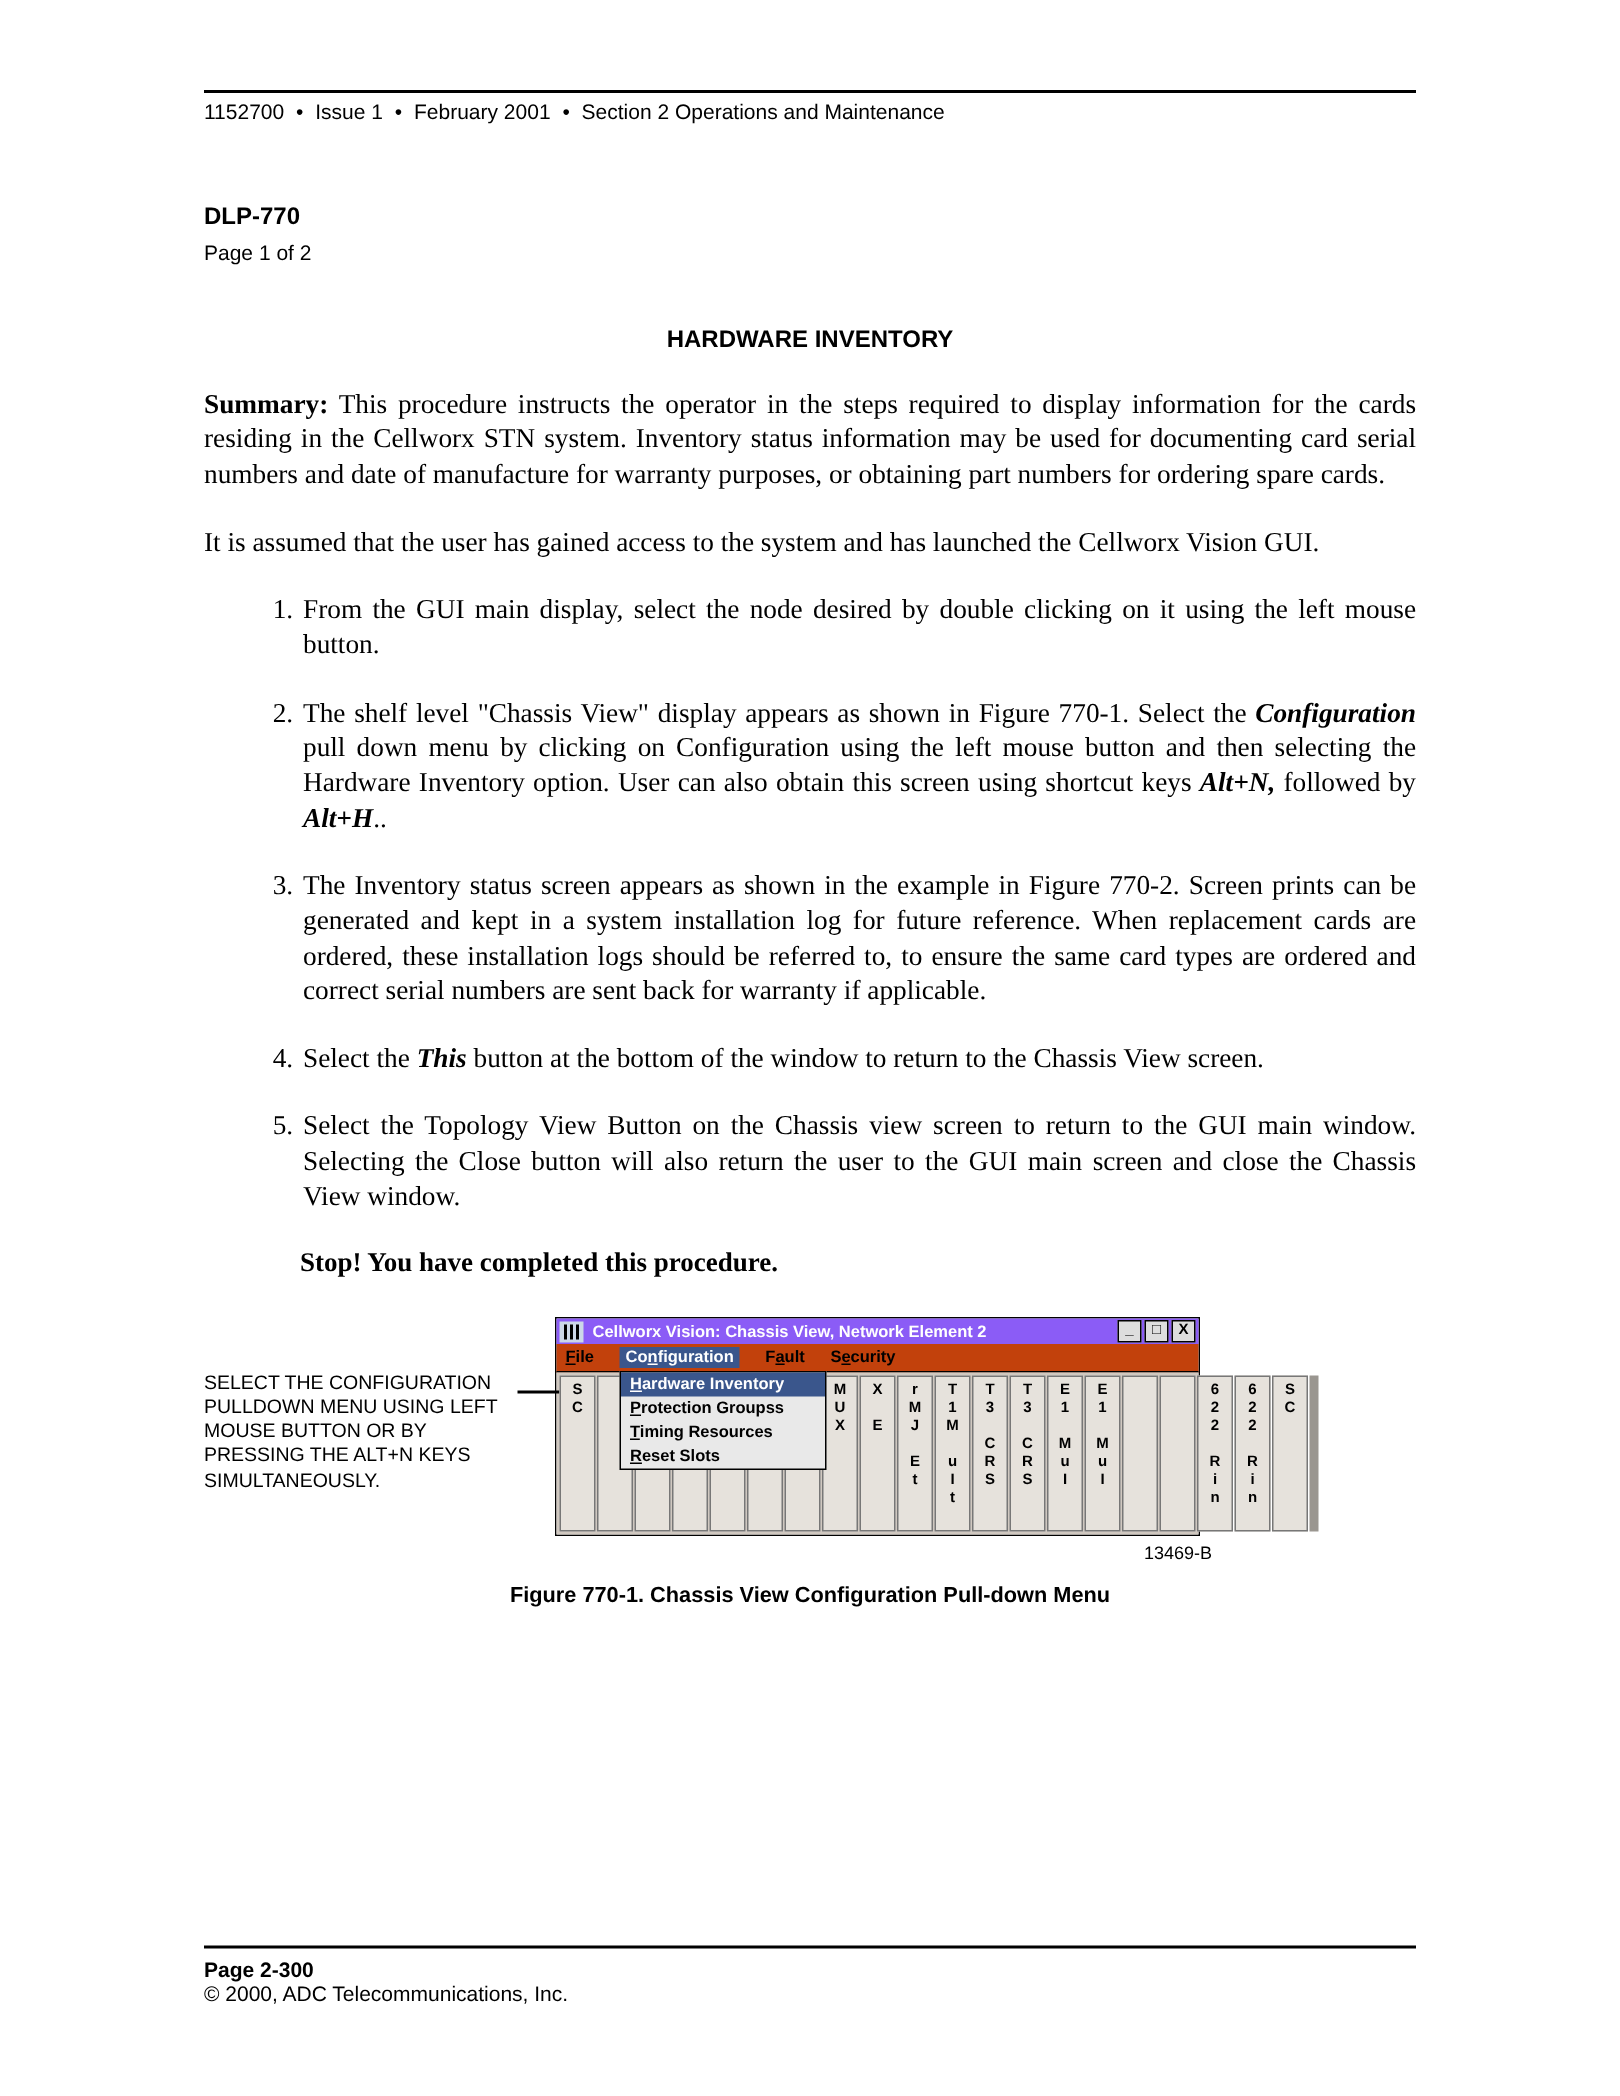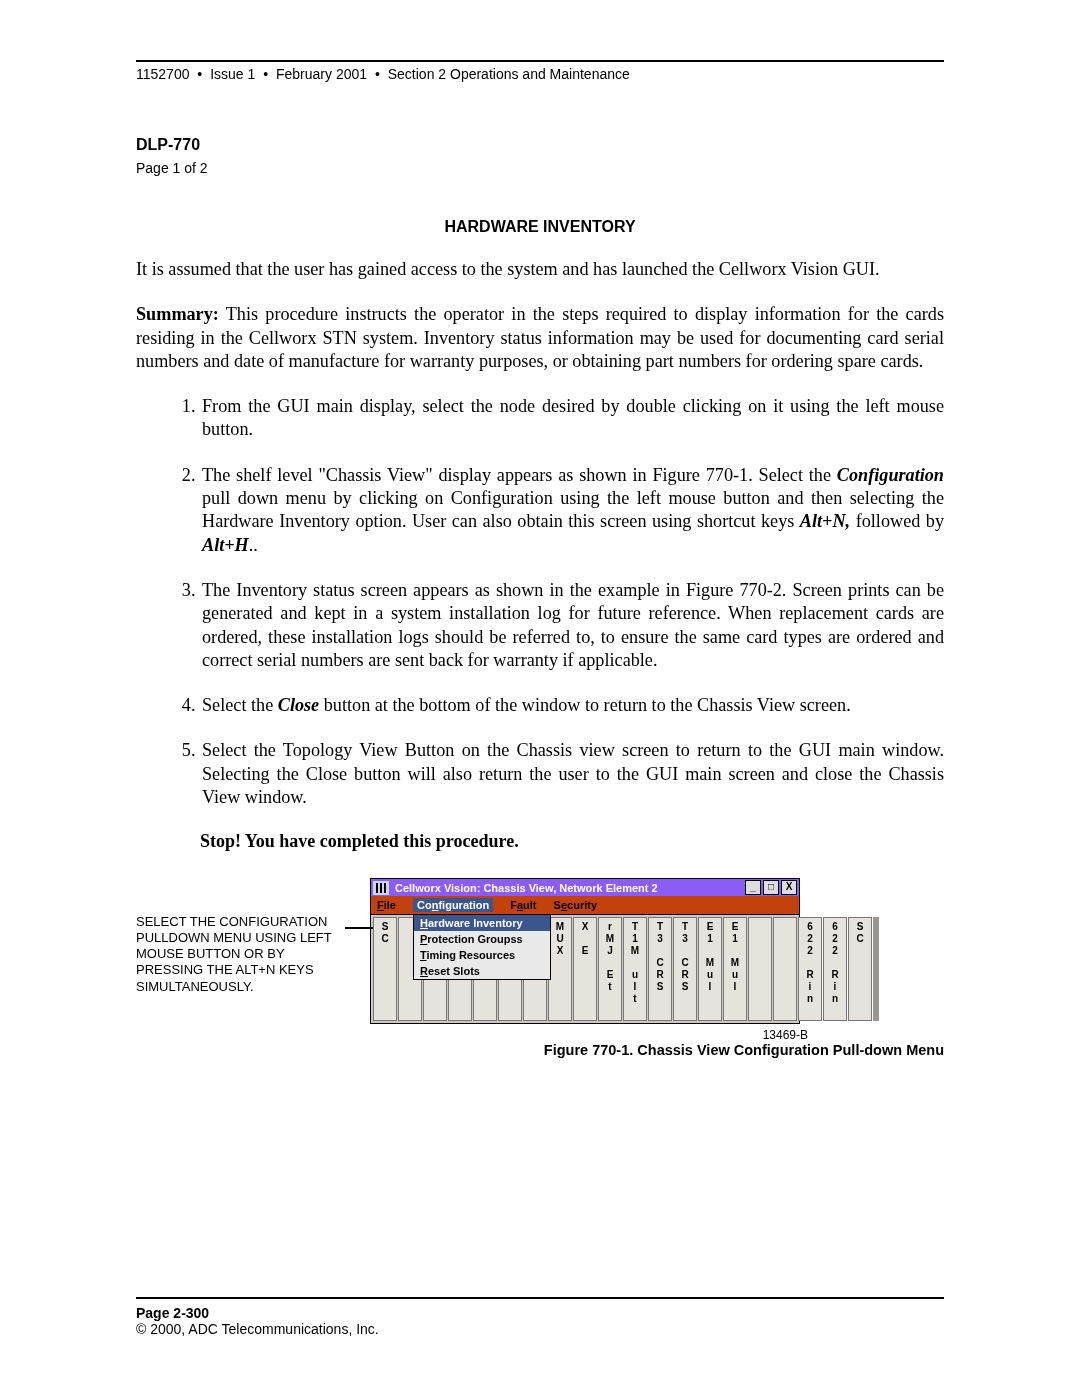--- a/index.html
+++ b/index.html
@@ -203,21 +203,22 @@
     font-family: Arial, Helvetica, sans-serif;
     font-size: 12px;
     text-align: right;
     margin-top: 4px;
     margin-right: 136px;
   }
   .figure-caption {
     font-family: Arial, Helvetica, sans-serif;
     font-weight: bold;
     font-size: 14.5px;
-    text-align: right;
+    text-align: center;
+    margin-top: 14px;
   }
 
   .footer {
     position: absolute;
     bottom: 60px;
     left: 136px;
     font-family: Arial, Helvetica, sans-serif;
     font-size: 14px;
   }
   .footer .pg { font-weight: bold; }
@@ -244,34 +245,34 @@
     <span>Section 2 Operations and Maintenance</span>
   </div>
 
   <div class="dlp-block">
     <div class="dlp-code">DLP-770</div>
     <div class="page-of">Page 1 of 2</div>
   </div>
 
   <div class="title">HARDWARE INVENTORY</div>
 
-  <div class="para">It is assumed that the user has gained access to the system and has launched the Cellworx Vision GUI.</div>
-
   <div class="para">
     <span class="summary-label">Summary:</span><span> This procedure instructs the operator in the steps required to display information for the cards residing in the Cellworx STN system. Inventory status information may be used for documenting card serial numbers and date of manufacture for warranty purposes, or obtaining part numbers for ordering spare cards.</span>
   </div>
+
+  <div class="para">It is assumed that the user has gained access to the system and has launched the Cellworx Vision GUI.</div>
 
   <ol class="steps">
     <li>From the GUI main display, select the node desired by double clicking on it using the left mouse button.</li>
     <li>
       <span>The shelf level "Chassis View" display appears as shown in Figure 770-1. Select the </span><span class="bi">Configuration</span><span> pull down menu by clicking on Configuration using the left mouse button and then selecting the Hardware Inventory option. User can also obtain this screen using shortcut keys </span><span class="bi">Alt+N,</span><span> followed by </span><span class="bi">Alt+H</span><span>..</span>
     </li>
     <li>The Inventory status screen appears as shown in the example in Figure 770-2. Screen prints can be generated and kept in a system installation log for future reference. When replacement cards are ordered, these installation logs should be referred to, to ensure the same card types are ordered and correct serial numbers are sent back for warranty if applicable.</li>
     <li>
-      <span>Select the </span><span class="bi">Close</span><span>  button at the bottom of the window to return to the Chassis View screen.</span>
+      <span>Select the </span><span class="bi">This</span><span>  button at the bottom of the window to return to the Chassis View screen.</span>
     </li>
     <li>Select the Topology View Button on the Chassis view screen to return to the GUI main window. Selecting the Close button will also return the user to the GUI main screen and close the Chassis View window.</li>
   </ol>
 
   <div class="stop">Stop! You have completed this procedure.</div>
 
   <div class="figure-wrap">
     <div class="figure-note">SELECT THE CONFIGURATION PULLDOWN MENU USING LEFT MOUSE BUTTON OR BY PRESSING THE ALT+N KEYS SIMULTANEOUSLY.</div>
 
     <div class="figure-area">

